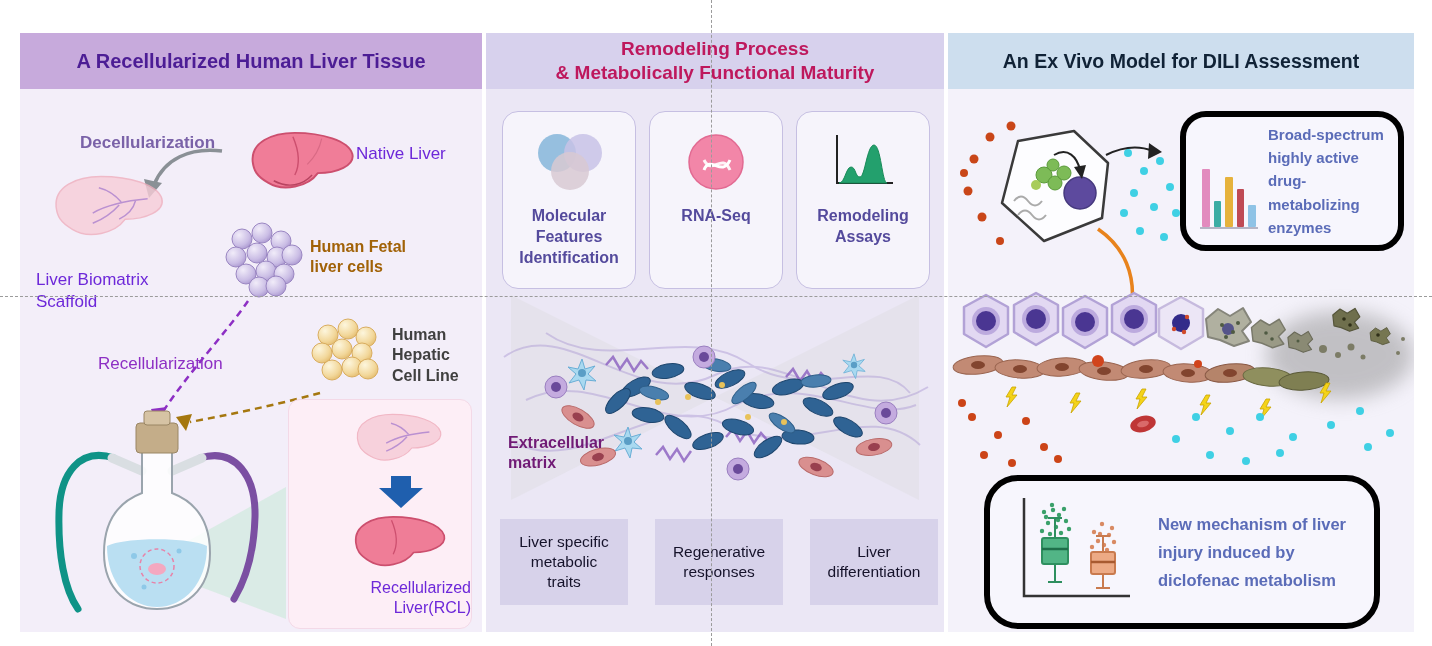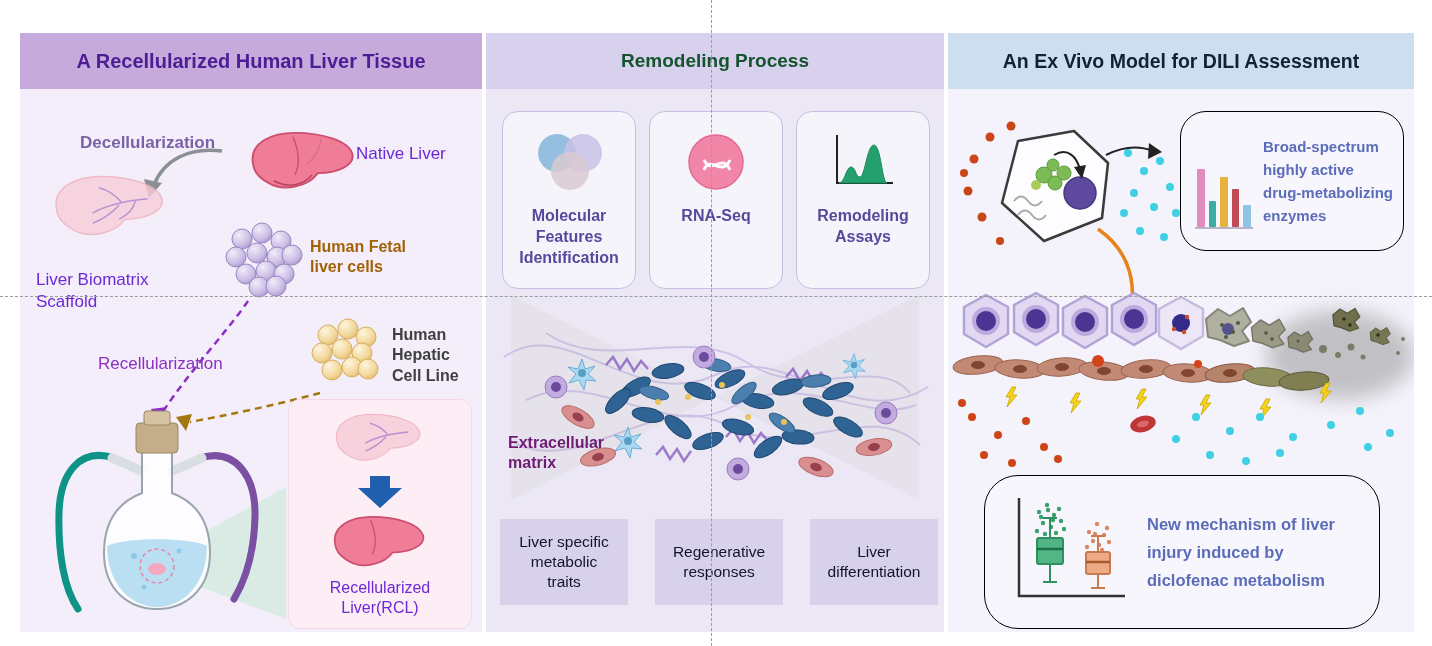--- a/index.html
+++ b/index.html
@@ -7,33 +7,33 @@
 #canvas{position:relative;width:1432px;height:646px;background:#fff;overflow:hidden}
 .guide{position:absolute;z-index:60;pointer-events:none}
 .guide.v{left:711px;top:0;height:646px;border-left:1px dashed #9b9b9b}
 .guide.h{top:296px;left:0;width:1432px;border-top:1px dashed #9b9b9b}
 .panel{position:absolute;top:33px;height:599px}
 #panel-left{left:20px;width:462px;background:#f3eef9}
 #panel-mid{left:486px;width:458px;background:#ebe7f5}
 #panel-right{left:948px;width:466px;background:#f4f2fa}
 .hd{position:absolute;left:0;top:0;width:100%;height:56px;display:flex;flex-direction:column;justify-content:center;align-items:center;text-align:center;font-weight:bold;z-index:2}
 #panel-left .hd{background:#c7aadc;color:#4c1d95;font-size:20px}
-#panel-mid .hd{background:#d7d1ed;color:#14532d;font-size:19px;line-height:1.25}
+#panel-mid .hd{background:#d7d1ed;color:#be185d;font-size:19px;line-height:1.25}
 #panel-right .hd{background:#cddeee;color:#102236;font-size:19.5px}
 .ill{position:absolute}
 .lbl{position:absolute;font-size:17px;color:#6d28d9;line-height:1.28}
 .pre{white-space:pre-line}
-.inset{position:absolute;left:268px;top:366px;width:184px;height:230px;background:#fdeef6;border:1px solid #f3d9e7;border-radius:12px;text-align:center}
+.inset{position:absolute;left:268px;top:366px;width:184px;height:230px;background:#fdeef6;border:1px solid #f3d9e7;border-radius:12px;text-align:right}
 .card{position:absolute;top:78px;width:134px;height:178px;background:#f6f4fb;border:1.5px solid #c6bfe2;border-radius:16px;display:flex;flex-direction:column;align-items:center;padding-top:12px}
 .card .icon{height:76px;display:flex;align-items:center;justify-content:center}
 .card .clabel{margin-top:6px;font-weight:bold;font-size:16px;color:#544a9c;text-align:center;line-height:1.3}
 .obox{position:absolute;top:486px;width:128px;height:86px;background:#d7d2ea;color:#15122a;display:flex;align-items:center;justify-content:center;text-align:center;font-size:15.5px;line-height:1.3}
-.rbox{position:absolute;background:#f7f6fd;border:1px solid #000000;display:flex;align-items:center;gap:10px}
+.rbox{position:absolute;background:#f7f6fd;border:6px solid #000000;display:flex;align-items:center;gap:10px}
 #enzyme-box{left:232px;top:78px;width:224px;height:140px;border-radius:26px;padding:10px 10px 10px 14px}
-#mech-box{left:36px;top:442px;width:396px;height:154px;border-radius:34px;padding:12px 16px;gap:14px}
+#mech-box{left:36px;top:442px;width:396px;height:154px;border-radius:34px;padding:12px 16px;gap:20px}
 .note{font-weight:bold;color:#5b6cb8;white-space:pre-line}
 #enzyme-box .note{font-size:15px;line-height:1.55}
 #mech-box .note{font-size:16.5px;line-height:1.7}
 #enzyme-bars{width:58px;height:96px;flex:0 0 auto;display:flex;align-items:flex-end;gap:4px;border-bottom:2px solid #b5b5c5;padding:0 2px}
 #enzyme-bars .bar{width:8px;border-radius:1px}
 </style>
 </head>
 <body>
 
 <div id="canvas">
@@ -169,20 +169,21 @@
         </g>
       </svg>
       <div class="lbl pre" style="position:static;font-size:16px">Recellularized
 Liver(RCL)</div>
     </div>
   </section>
 
   <section class="panel" id="panel-mid">
     <div class="hd">
       <span>Remodeling Process</span>
+      <span>&amp; Metabolically Functional Maturity</span>
     </div>
 
     <div class="card" style="left:16px">
       <div class="icon">
         <svg width="84" height="66" viewBox="0 0 84 66">
           <circle cx="30" cy="24" r="19" fill="#8cb9dc" opacity="0.9"></circle>
           <circle cx="56" cy="24" r="19" fill="#c8c2e6" opacity="0.85"></circle>
           <circle cx="43" cy="42" r="19" fill="#d8c9d2" opacity="0.85"></circle>
         </svg>
       </div>

